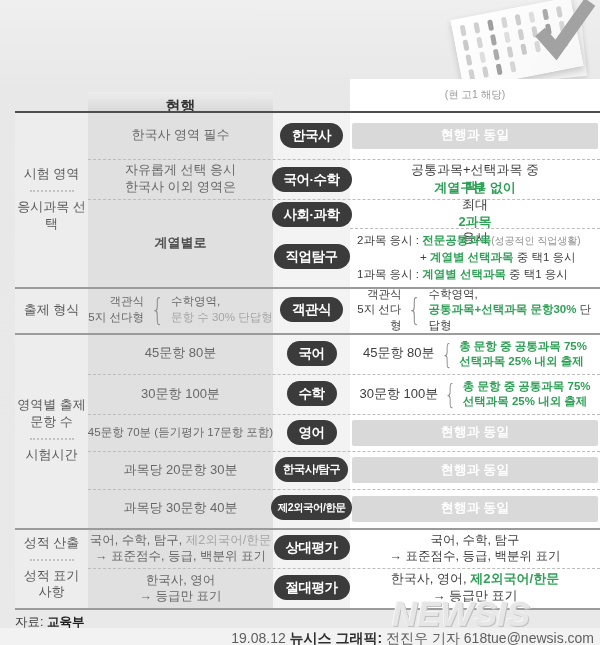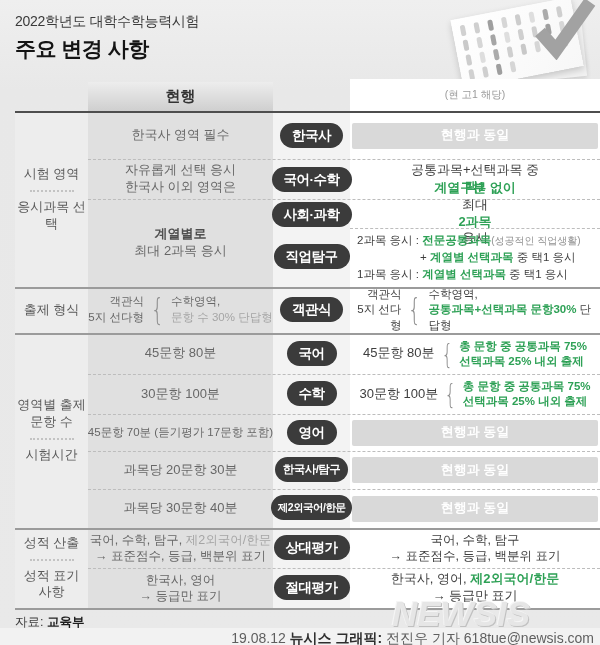--- a/index.html
+++ b/index.html
@@ -18,21 +18,21 @@
   
   .omr-wrap{position:absolute;left:448px;top:0px;width:152px;height:86px;}
   .omr-back{position:absolute;left:18px;top:16px;width:118px;height:66px;background:#f1f1f1;
     transform:rotate(-6deg);box-shadow:0 2px 5px rgba(0,0,0,0.12);}
   .omr-card{position:absolute;left:8px;top:8px;width:122px;height:70px;background:linear-gradient(135deg,#ffffff,#f7f7f7);
     transform:rotate(-11deg);box-shadow:0 3px 7px rgba(0,0,0,0.18);padding:7px 8px;
     display:flex;flex-wrap:wrap;align-content:space-between;gap:4px 9px;}
   .omr-dash{width:5px;height:11px;border-radius:2px;}
   .omr-check{position:absolute;left:82px;top:-4px;width:68px;height:64px;}
   
-  .head-current{position:absolute;left:88px;top:82px;width:185px;height:29px;
+  .head-current{position:absolute;left:88px;top:92px;width:185px;height:29px;
     background:linear-gradient(#ededed,#cfcfcf);display:flex;align-items:center;justify-content:center;
     font-size:15px;font-weight:bold;color:#333;}
   .head-new{position:absolute;left:350px;top:79px;width:250px;height:32px;background:#ffffff;
     display:flex;align-items:center;justify-content:center;gap:5px;}
   .head-new .main{font-size:16.5px;font-weight:800;color:#1b1b1b;letter-spacing:-0.4px;}
   .head-new .note{font-size:10.5px;color:#9a9a9a;}
   
   .stripe{position:absolute;top:113px;height:495px;}
   .stripe-label{left:15px;width:73px;background:#ededed;}
   .stripe-current{left:88px;width:185px;background:#e0e0e0;}
@@ -85,24 +85,20 @@
   .credit{position:absolute;right:6px;top:630px;font-size:14px;color:#5f5f5f;z-index:7;}
   .credit b{color:#2e2e2e;}
   .watermark{position:absolute;left:392px;top:594px;font-size:35px;font-style:italic;font-weight:900;
     color:#e6e6e6;text-shadow:-1px -1px 0 #f5f5f5,1px 1px 0 #c0c0c0;letter-spacing:0px;z-index:6;}
 </style>
 </head>
 <body>
 
 <div id="canvas">
 
-  <div class="title-block">
-    <div class="title-sub">2022학년도 대학수학능력시험</div>
-    <div class="title-main">주요 변경 사항</div>
-  </div>
 
   <div class="omr-wrap">
     <div class="omr-back"></div>
     <div class="omr-card" id="omrCard">
         <span class="omr-dash" style="background: rgb(171, 171, 171); opacity: 0.55;"></span>
         <span class="omr-dash" style="background: rgb(207, 207, 207);"></span>
         <span class="omr-dash" style="background: rgb(159, 159, 159);"></span>
         <span class="omr-dash" style="background: rgb(214, 214, 214);"></span>
         <span class="omr-dash" style="background: rgb(165, 165, 165); opacity: 0.55;"></span>
         <span class="omr-dash" style="background: rgb(222, 222, 222);"></span>
@@ -178,21 +174,20 @@
     <div class="txt">성적 표기 사항</div>
   </div>
 
   <div class="cell cur" style="top:112px;height:47px">한국사 영역 필수</div>
   <div class="cell cur" style="top:159px;height:40px">
     <div>자유롭게 선택 응시</div>
     <div>한국사 이외 영역은</div>
   </div>
   <div class="cell cur nowrap" style="top:199px;height:88px">
       <span class="sg-b">계열별로 </span>
-      <span>최대 2과목 응시</span>
     </div>
 
   <div class="pillrow" style="top:123px;height:25px">
       <span class="pill">한국사</span>
     </div>
   <div class="pillrow" style="top:167px;height:25px">
       <span class="pill">국어·수학</span>
     </div>
   <div class="pillrow" style="top:202px;height:25px">
       <span class="pill">사회·과학</span>

